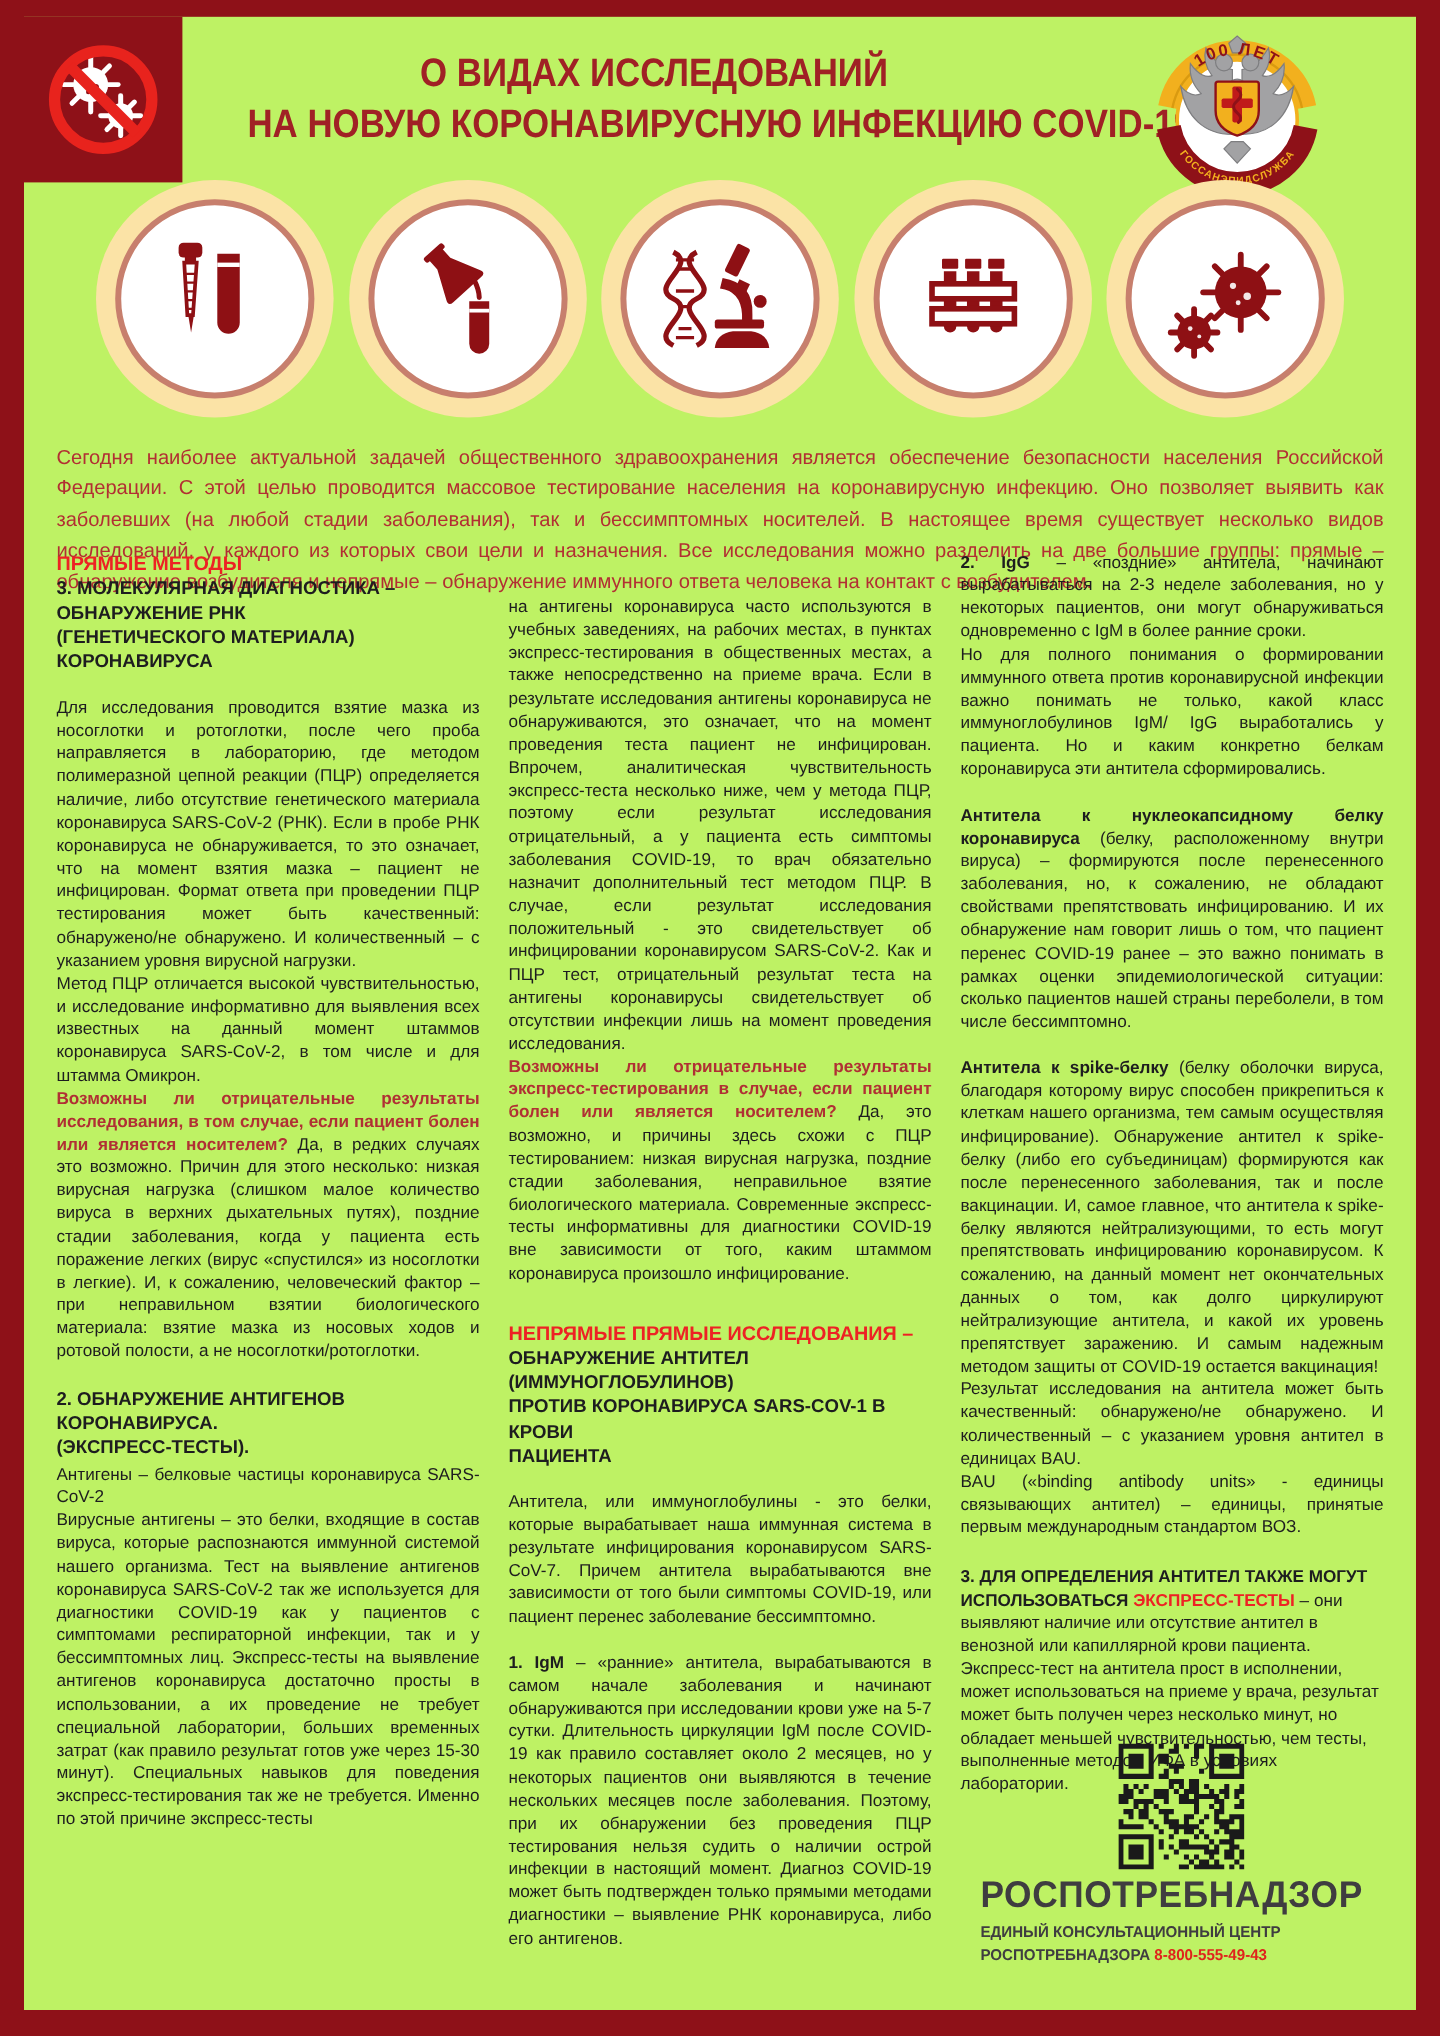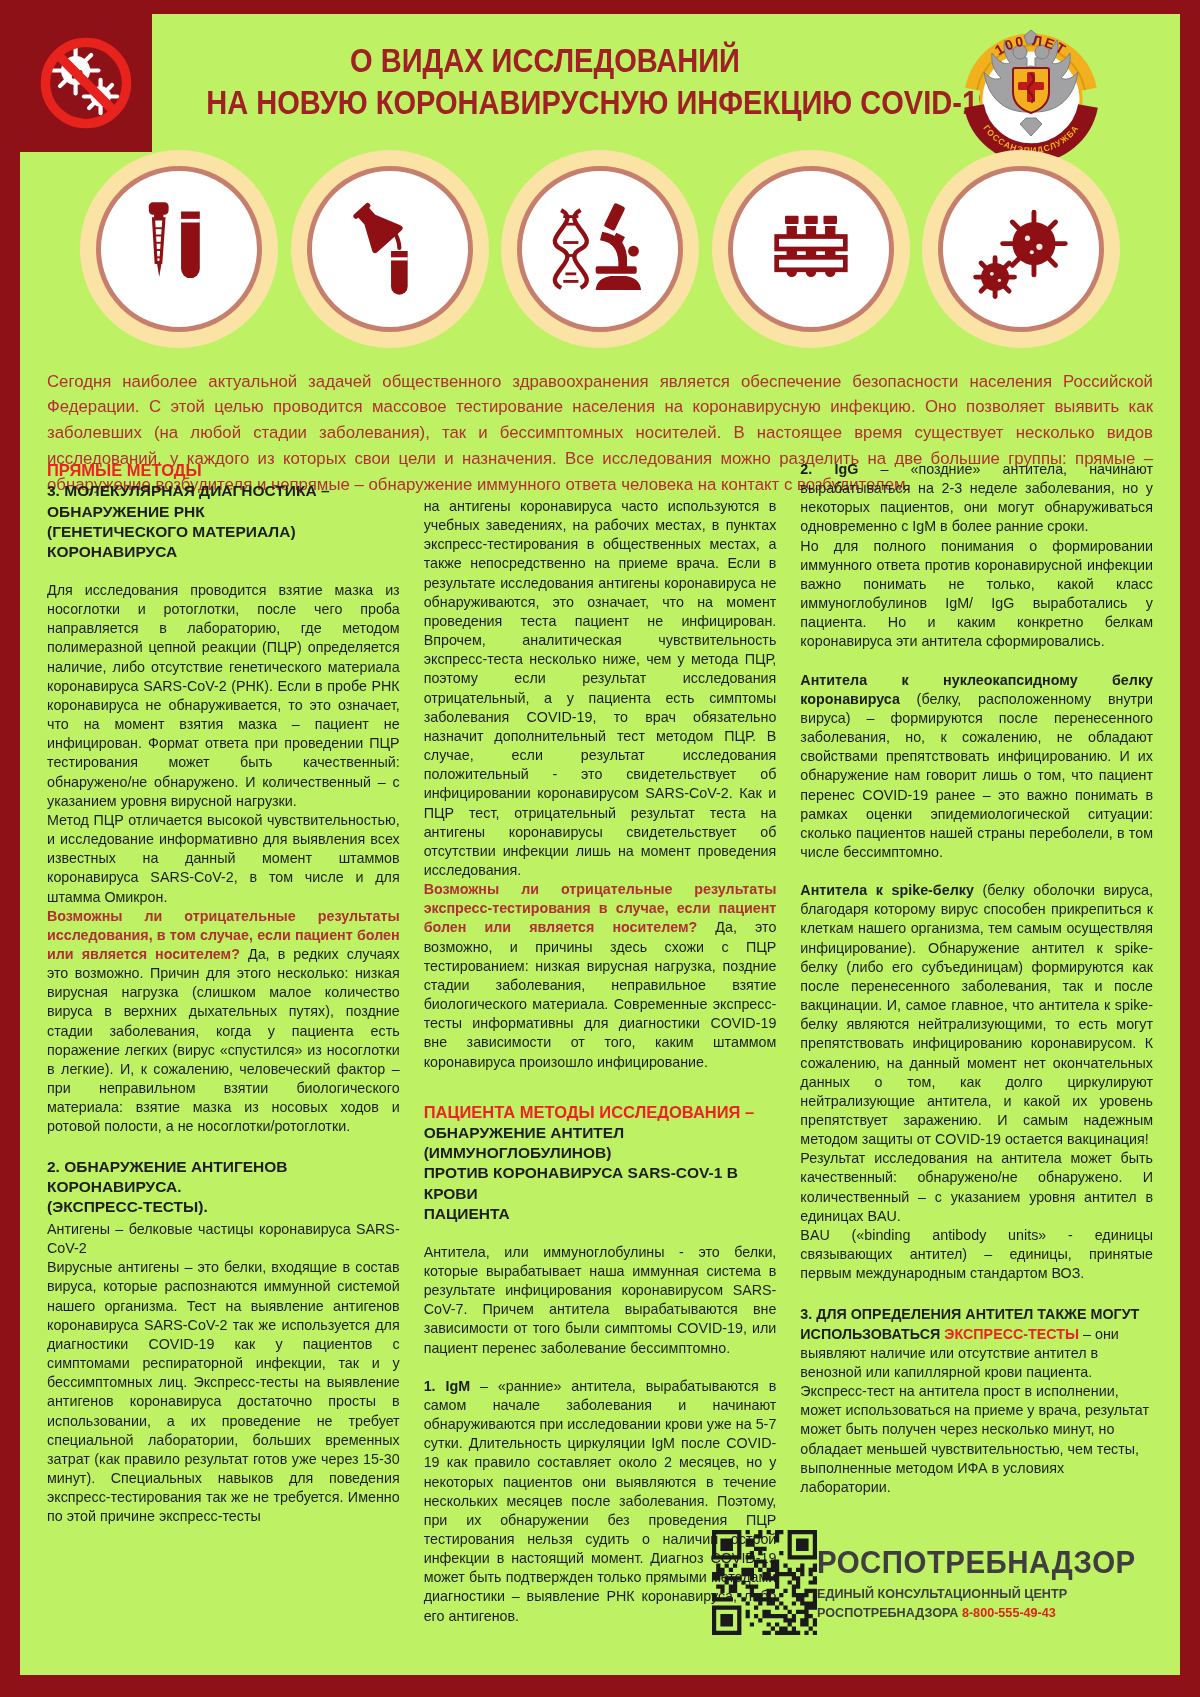--- a/index.html
+++ b/index.html
@@ -32,21 +32,21 @@
   .col{flex:1;min-width:0;font-size:14.3px;line-height:1.34;color:#1d1d1f;}
   .h-red{color:#ed2224;font-weight:bold;font-size:16.5px;line-height:1.3;white-space:pre-line;}
   .h-black{color:#1d1d1f;font-weight:bold;font-size:15.5px;line-height:1.3;white-space:pre-line;margin:0 0 3px;}
   .para{margin:0;text-align:justify;white-space:pre-line;}
   .para.left{text-align:left;}
   .seg-plain{}
   .seg-red{color:#b03034;font-weight:bold;}
   .seg-bold{font-weight:bold;}
   .seg-redbold{color:#ed2224;font-weight:bold;}
   
-  .footer{position:absolute;right:28px;bottom:36px;display:flex;align-items:center;}
+  .footer{position:absolute;right:28px;bottom:36px;display:flex;align-items:center;flex-direction:column;}
   .brand{color:#3f3d40;font-weight:bold;font-size:31px;letter-spacing:.5px;line-height:1;transform:scaleX(.95);transform-origin:left;}
   .hotline{margin-top:7px;color:#3f3d40;font-weight:bold;font-size:13px;line-height:1.45;transform:scaleX(.97);transform-origin:left;}
   .phone{color:#e0231c;font-weight:bold;}
 </style>
 </head>
 <body>
 
 <div class="page">
 
   <div class="corner">
@@ -253,21 +253,21 @@
 Метод ПЦР отличается высокой чувствительностью, и исследование информативно для выявления всех известных на данный момент штаммов коронавируса SARS-CoV-2, в том числе и для штамма Омикрон.
 </span><span class="seg-red">Возможны ли отрицательные результаты исследования, в том случае, если пациент болен или является носителем?</span><span class="seg-plain"> Да, в редких случаях это возможно. Причин для этого несколько: низкая вирусная нагрузка (слишком малое количество вируса в верхних дыхательных путях), поздние стадии заболевания, когда у пациента есть поражение легких (вирус «спустился» из носоглотки в легкие). И, к сожалению, человеческий фактор – при неправильном взятии биологического материала: взятие мазка из носовых ходов и ротовой полости, а не носоглотки/ротоглотки.</span></p>
         <div class="h-black" style="margin-top: 20px;">2. ОБНАРУЖЕНИЕ АНТИГЕНОВ КОРОНАВИРУСА.
 (ЭКСПРЕСС-ТЕСТЫ).</div>
         <p class="para"><span class="seg-plain">Антигены – белковые частицы коронавируса SARS-CoV-2
 Вирусные антигены – это белки, входящие в состав вируса, которые распознаются иммунной системой нашего организма. Тест на выявление антигенов коронавируса SARS-CoV-2 так же используется для диагностики COVID-19 как у пациентов с симптомами респираторной инфекции, так и у бессимптомных лиц. Экспресс-тесты на выявление антигенов коронавируса достаточно просты в использовании, а их проведение не требует специальной лаборатории, больших временных затрат (как правило результат готов уже через 15-30 минут). Специальных навыков для поведения экспресс-тестирования так же не требуется. Именно по этой причине экспресс-тесты</span></p>
       </div>
       <div class="col">
         <p class="para" style="margin-top: 37px;"><span class="seg-plain">на антигены коронавируса часто используются в учебных заведениях, на рабочих местах, в пунктах экспресс-тестирования в общественных местах, а также непосредственно на приеме врача. Если в результате исследования антигены коронавируса не обнаруживаются, это означает, что на момент проведения теста пациент не инфицирован. Впрочем, аналитическая чувствительность экспресс-теста несколько ниже, чем у метода ПЦР, поэтому если результат исследования отрицательный, а у пациента есть симптомы заболевания COVID-19, то врач обязательно назначит дополнительный тест методом ПЦР. В случае, если результат исследования положительный - это свидетельствует об инфицировании коронавирусом SARS-CoV-2. Как и ПЦР тест, отрицательный результат теста на антигены коронавирусы свидетельствует об отсутствии инфекции лишь на момент проведения исследования.
 </span><span class="seg-red">Возможны ли отрицательные результаты экспресс-тестирования в случае, если пациент болен или является носителем?</span><span class="seg-plain"> Да, это возможно, и причины здесь схожи с ПЦР тестированием: низкая вирусная нагрузка, поздние стадии заболевания, неправильное взятие биологического материала. Современные экспресс-тесты информативны для диагностики COVID-19 вне зависимости от того, каким штаммом коронавируса произошло инфицирование.</span></p>
-        <div class="h-red" style="margin-top: 30px;">ПАЦИЕНТА МЕТОДЫ ИССЛЕДОВАНИЯ –</div>
+        <div class="h-red" style="margin-top: 30px;">НЕПРЯМЫЕ ПРЯМЫЕ ИССЛЕДОВАНИЯ –</div>
         <div class="h-black">ОБНАРУЖЕНИЕ АНТИТЕЛ (ИММУНОГЛОБУЛИНОВ)
 ПРОТИВ КОРОНАВИРУСА SARS-COV-1 В КРОВИ
 ПАЦИЕНТА</div>
         <p class="para" style="margin-top: 19px;"><span class="seg-plain">Антитела, или иммуноглобулины - это белки, которые вырабатывает наша иммунная система в результате инфицирования коронавирусом SARS-CoV-7. Причем антитела вырабатываются вне зависимости от того были симптомы COVID-19, или пациент перенес заболевание бессимптомно.</span></p>
         <p class="para" style="margin-top: 19px;"><span class="seg-bold">1. IgM</span><span class="seg-plain"> – «ранние» антитела, вырабатываются в самом начале заболевания и начинают обнаруживаются при исследовании крови уже на 5-7 сутки. Длительность циркуляции IgM после COVID-19 как правило составляет около 2 месяцев, но у некоторых пациентов они выявляются в течение нескольких месяцев после заболевания. Поэтому, при их обнаружении без проведения ПЦР тестирования нельзя судить о наличии острой инфекции в настоящий момент. Диагноз COVID-19 может быть подтвержден только прямыми методами диагностики – выявление РНК коронавируса, либо его антигенов.</span></p>
       </div>
       <div class="col">
         <p class="para"><span class="seg-bold">2. IgG</span><span class="seg-plain"> – «поздние» антитела, начинают вырабатываться на 2-3 неделе заболевания, но у некоторых пациентов, они могут обнаруживаться одновременно с IgM в более ранние сроки.
 Но для полного понимания о формировании иммунного ответа против коронавирусной инфекции важно понимать не только, какой класс иммуноглобулинов IgM/ IgG выработались у пациента. Но и каким конкретно белкам коронавируса эти антитела сформировались.</span></p>
         <p class="para" style="margin-top: 19px;"><span class="seg-bold">Антитела к нуклеокапсидному белку коронавируса</span><span class="seg-plain"> (белку, расположенному внутри вируса) – формируются после перенесенного заболевания, но, к сожалению, не обладают свойствами препятствовать инфицированию. И их обнаружение нам говорит лишь о том, что пациент перенес COVID-19 ранее – это важно понимать в рамках оценки эпидемиологической ситуации: сколько пациентов нашей страны переболели, в том числе бессимптомно.</span></p>

